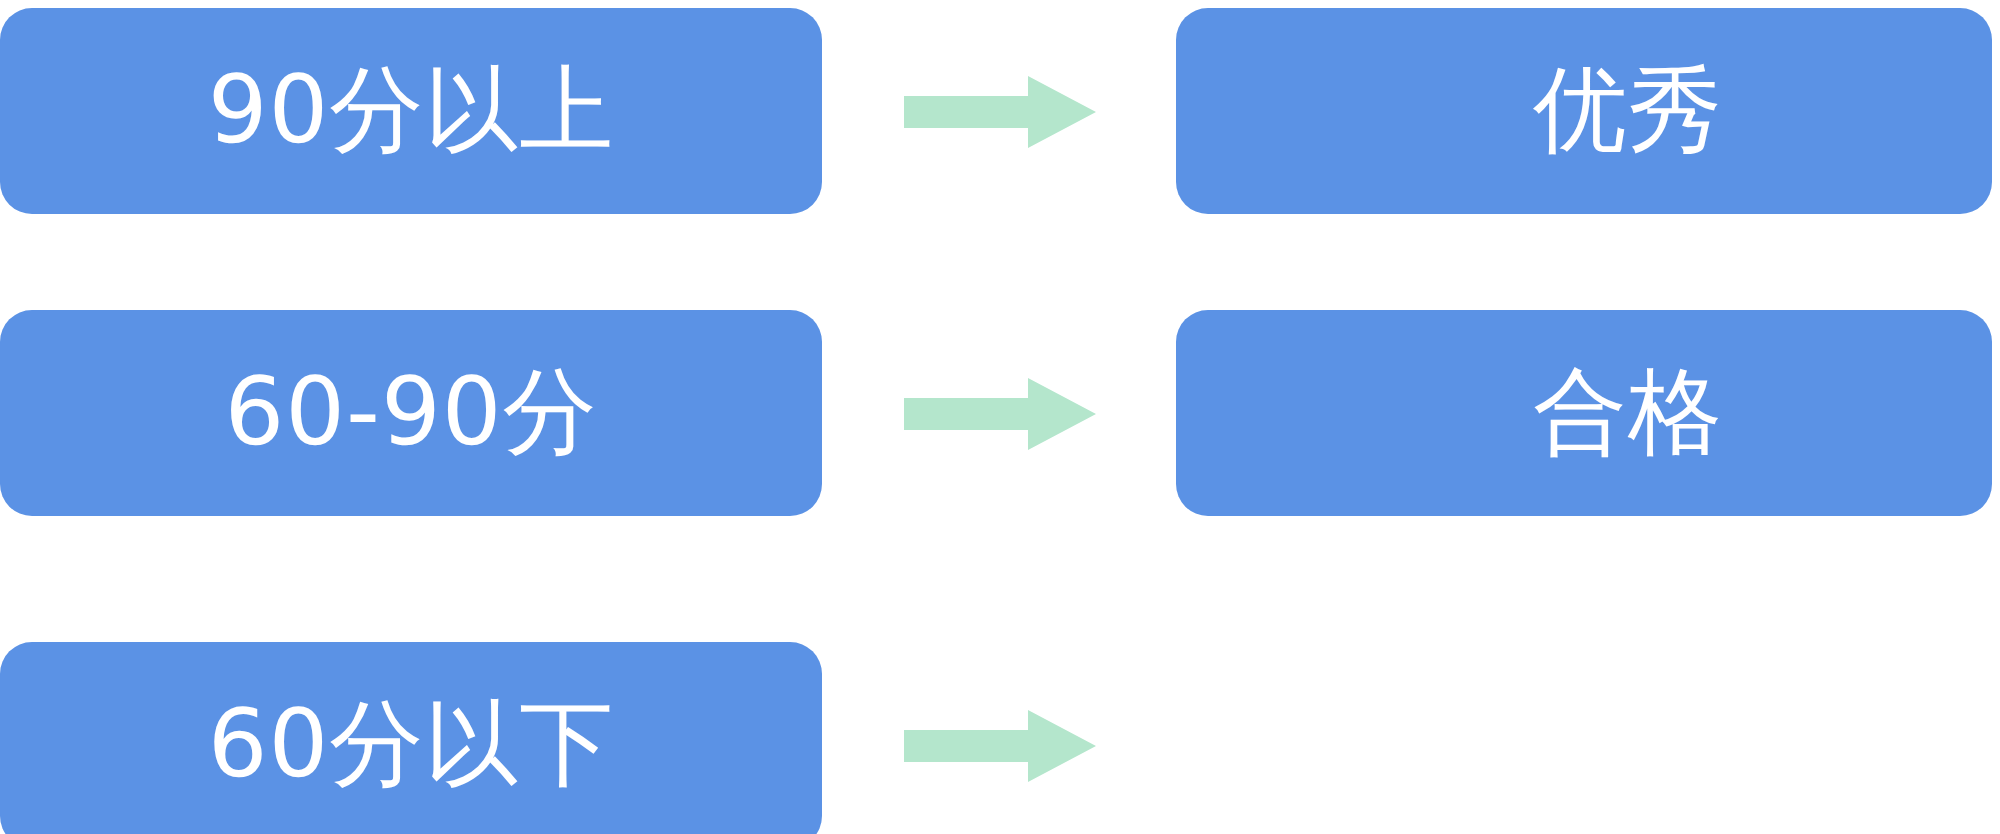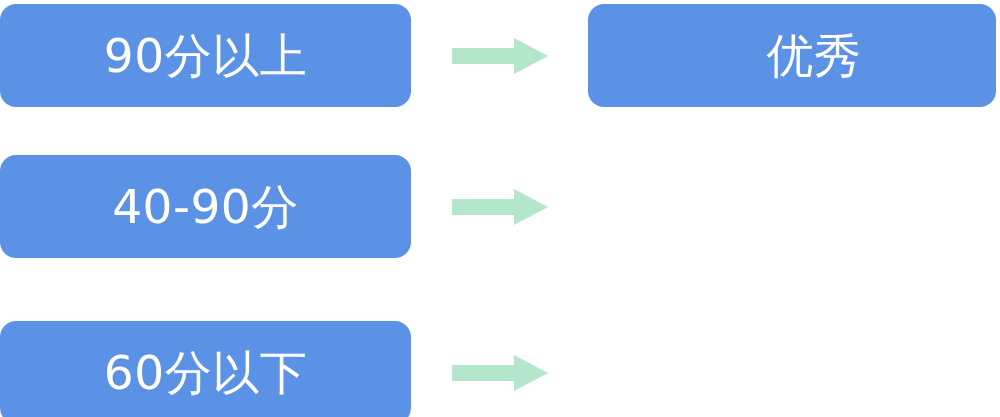--- a/index.html
+++ b/index.html
@@ -98,26 +98,29 @@
         <polygon points="0,10 62,10 62,0 96,18 62,36 62,26 0,26" fill="#b4e6cc"></polygon>
       </svg>
     </div>
     <div class="node-box node-result">
       <span class="node-label">优秀</span>
     </div>
   </div>
 
   <div class="flow-row row-2">
     <div class="node-box node-condition">
-      <span class="node-label">40-90分</span>
+      <span class="node-label">60-90分</span>
     </div>
     <div class="arrow-wrap">
       <svg class="arrow-svg" viewBox="0 0 96 36" xmlns="http://www.w3.org/2000/svg">
         <polygon points="0,10 62,10 62,0 96,18 62,36 62,26 0,26" fill="#b4e6cc"></polygon>
       </svg>
+    </div>
+    <div class="node-box node-result">
+      <span class="node-label">合格</span>
     </div>
   </div>
 
   <div class="flow-row row-3">
     <div class="node-box node-condition">
       <span class="node-label">60分以下</span>
     </div>
     <div class="arrow-wrap">
       <svg class="arrow-svg" viewBox="0 0 96 36" xmlns="http://www.w3.org/2000/svg">
         <polygon points="0,10 62,10 62,0 96,18 62,36 62,26 0,26" fill="#b4e6cc"></polygon>

